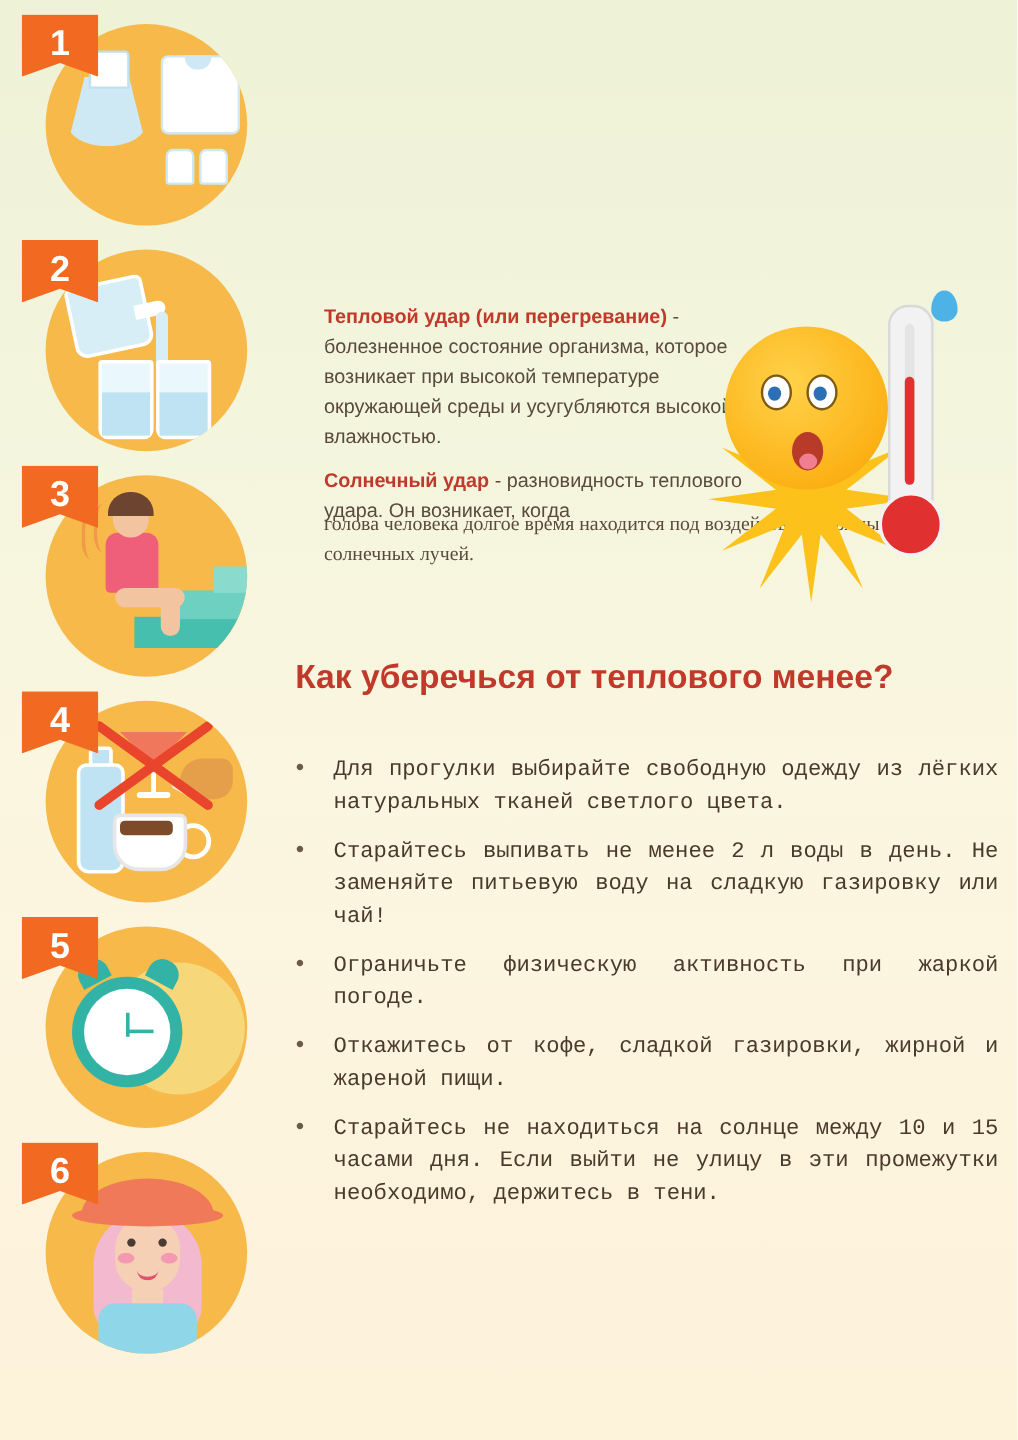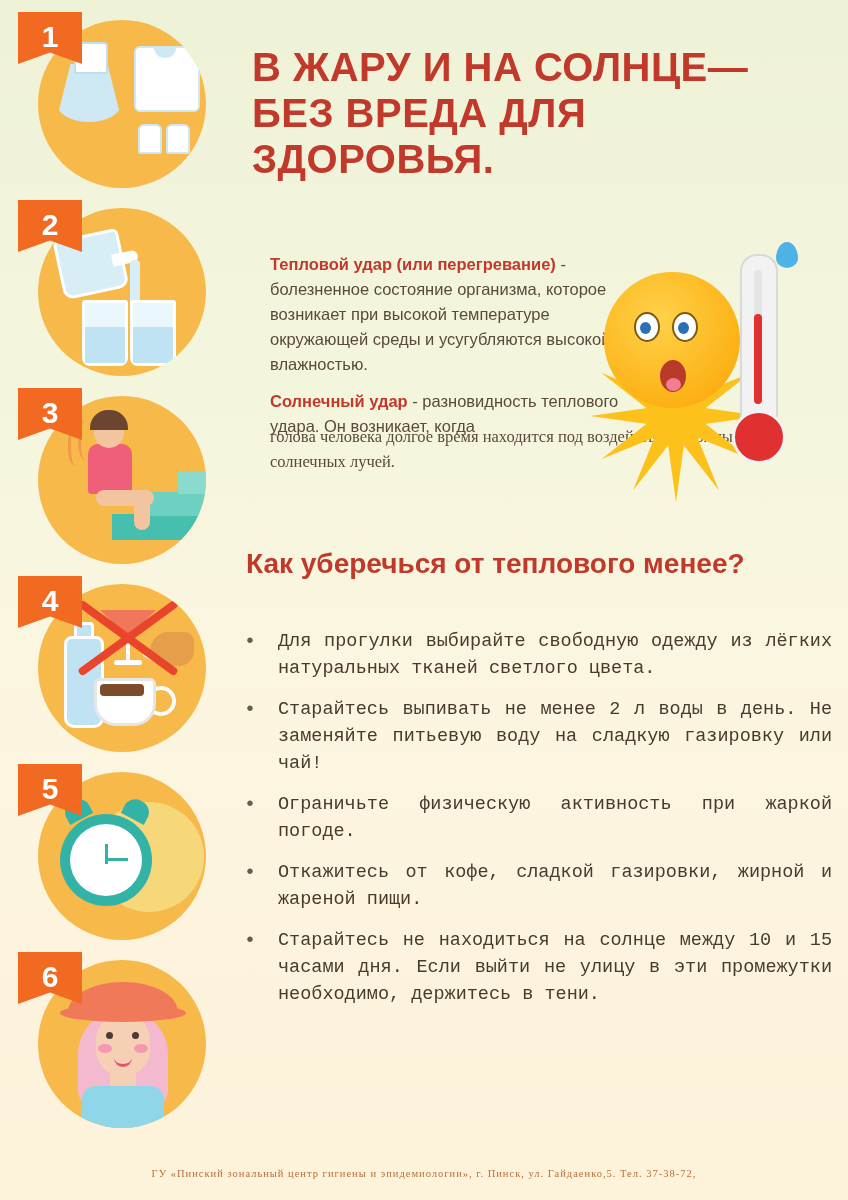--- a/index.html
+++ b/index.html
@@ -366,25 +366,20 @@
         <span class="sh g-cheek1"></span>
         <span class="sh g-cheek2"></span>
         <span class="sh g-mouth"></span>
         <span class="sh g-hat"></span>
         <span class="sh g-hat-brim"></span>
       </div>
       <div class="num-tag">6</div>
     </div>
   </div>
 
-  <div class="title">
-    <div>В ЖАРУ И НА СОЛНЦЕ—</div>
-    <div>БЕЗ ВРЕДА ДЛЯ</div>
-    <div>ЗДОРОВЬЯ.</div>
-  </div>
 
   <div class="intro-box">
     <div class="intro-text">
       <p>
         <span class="lead">Тепловой удар (или перегревание)</span><span> - болезненное состояние организма, которое возникает при высокой температуре окружающей среды и усугубляются высокой влажностью.</span>
       </p>
       <p>
         <span class="lead">Солнечный удар</span><span> - разновидность теплового удара. Он возникает, когда</span>
       </p>
     </div>
@@ -423,16 +418,15 @@
 
   <div class="tips">
     <div class="tip">Для прогулки выбирайте свободную одежду из лёгких натуральных тканей светлого цвета.</div>
     <div class="tip">Старайтесь выпивать не менее 2 л воды в день. Не заменяйте питьевую воду на сладкую газировку или чай!</div>
     <div class="tip">Ограничьте физическую активность  при жаркой погоде.</div>
     <div class="tip">Откажитесь от кофе, сладкой газировки, жирной и жареной пищи.</div>
     <div class="tip">Старайтесь не находиться на солнце между 10 и 15 часами дня. Если выйти не улицу в эти промежутки необходимо, держитесь в тени.</div>
   </div>
 
   <div class="footer">
-    <div>ГУ «Пинский зональный центр гигиены и эпидемиологии», г. Пинск, ул. Гайдаенко,5. Тел. 37-38-72,</div>
   </div>
 
 </div>
 
 </body></html>

